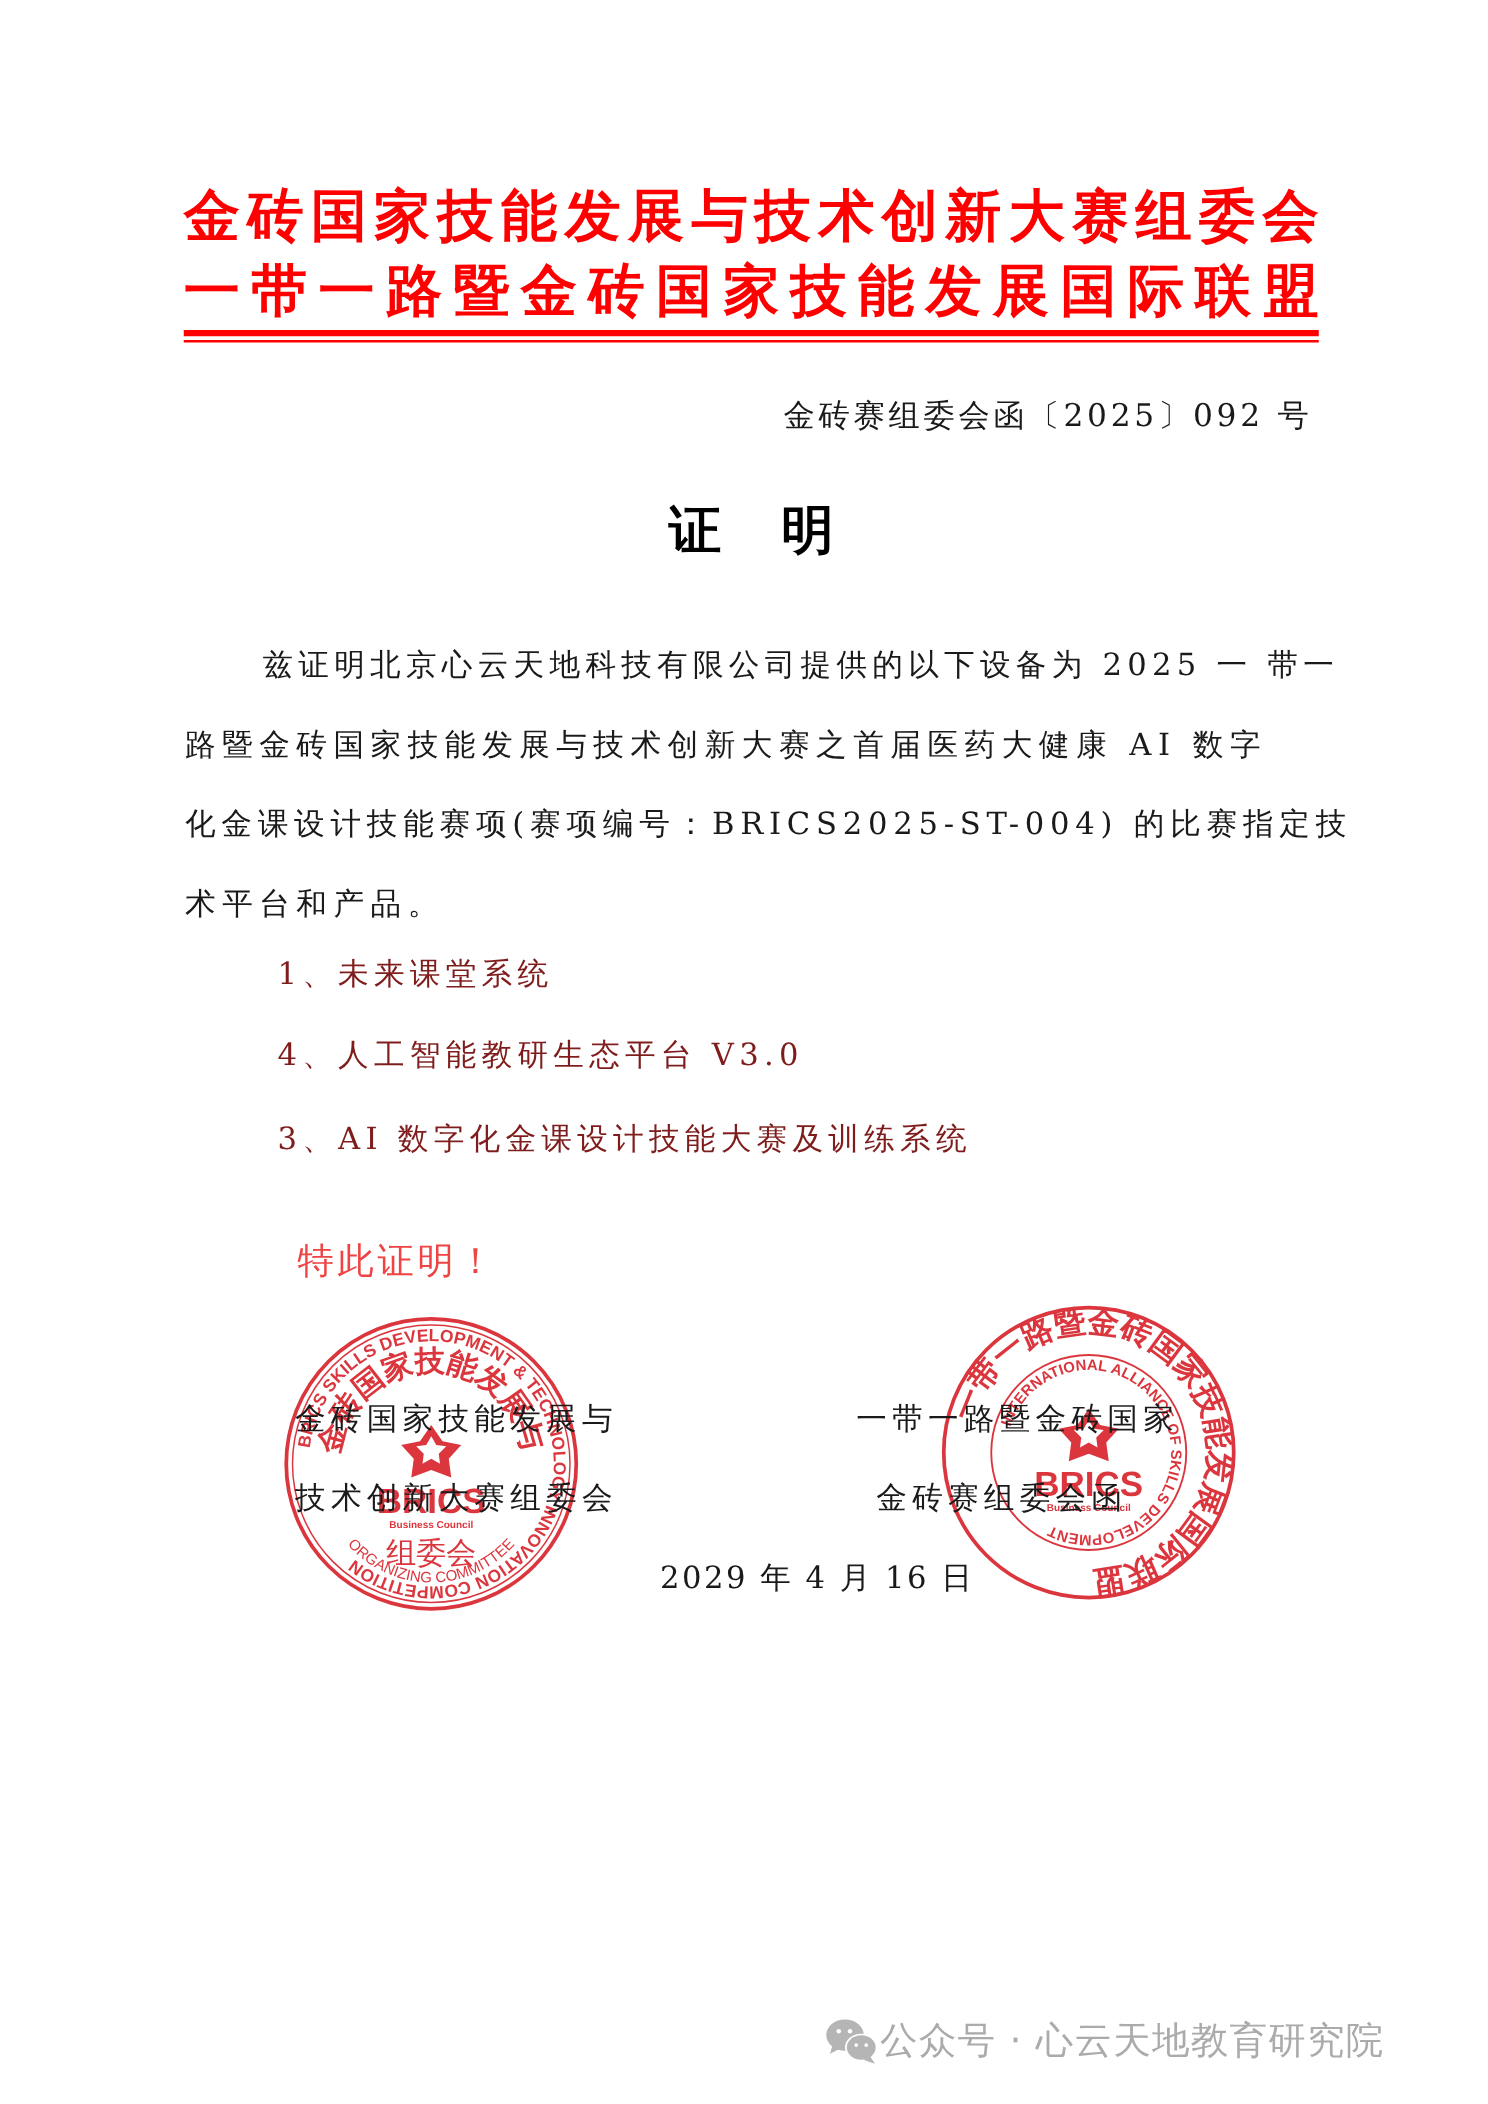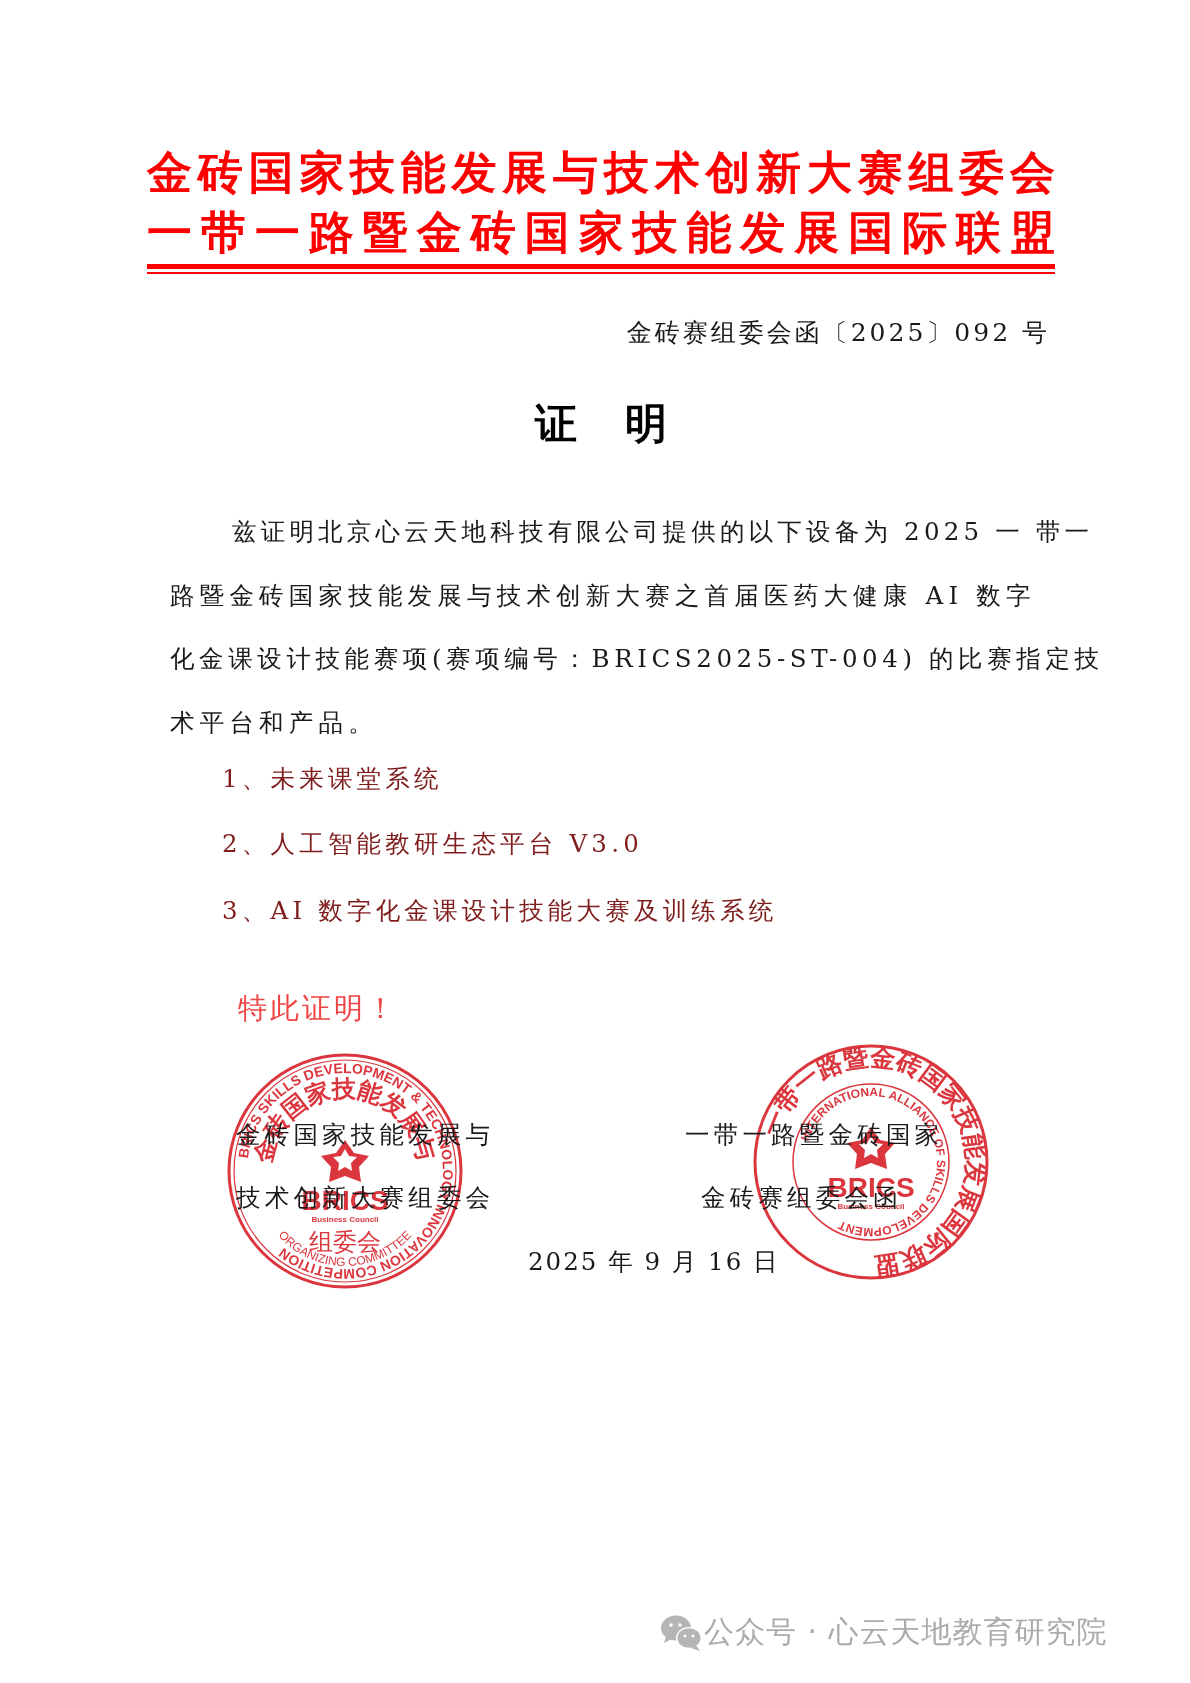--- a/index.html
+++ b/index.html
@@ -32,29 +32,29 @@
 
 <div class="abs header-line" style="top:148px;">金砖国家技能发展与技术创新大赛组委会</div>
 <div class="abs header-line" style="top:208px;">一带一路暨金砖国家技能发展国际联盟</div>
 <div class="abs rule-thick"></div>
 <div class="abs rule-thin"></div>
 
 <div class="abs docno">金砖赛组委会函〔2025〕092 号</div>
 
 <div class="abs title">证明</div>
 
-<div class="abs" style="left:148px; top:500px; font-size:24.5px; line-height:63.5px; color:#1a1a1a;margin-left:22px;">
+<div class="abs" style="left:148px; top:500px; font-size:24.5px; line-height:63.5px; color:#1a1a1a;">
   <div style="padding-left:62px; letter-spacing:4.2px; white-space:nowrap;">兹证明北京心云天地科技有限公司提供的以下设备为 2025 一 带一</div>
   <div style="letter-spacing:5.2px; white-space:nowrap;">路暨金砖国家技能发展与技术创新大赛之首届医药大健康 AI 数字</div>
   <div style="letter-spacing:4.6px; white-space:nowrap;">化金课设计技能赛项(赛项编号：BRICS2025-ST-004) 的比赛指定技</div>
   <div style="letter-spacing:5.2px; white-space:nowrap;">术平台和产品。</div>
 </div>
 
 <div class="abs list-item" style="top:762px;">1、未来课堂系统</div>
-<div class="abs list-item" style="top:827px;">2、人工智能教研生态平台 V3.0</div>
+<div class="abs list-item" style="top:827px;">4、人工智能教研生态平台 V3.0</div>
 <div class="abs list-item" style="top:894px;">3、AI 数字化金课设计技能大赛及训练系统</div>
 
 <div class="abs closing">特此证明！</div>
 
 <svg class="seal" style="left:226px; top:1052px;" width="238" height="238" viewBox="0 0 238 238">
   <defs>
     <path id="lsOuter" d="M 119,119 m -98,0 a 98,98 0 1,1 196,0 a 98,98 0 1,1 -196,0"></path>
     <path id="lsInner" d="M 119,119 m -74,0 a 74,74 0 1,1 148,0"></path>
     <path id="lsBottom" d="M 30,125 a 89,89 0 0,0 178,0"></path>
   </defs>
@@ -93,21 +93,21 @@
   <path d="M119,93 l4,7 l8,1 l-6,6 l1,8 l-7,-4 l-7,4 l1,-8 l-6,-6 l8,-1 z" fill="#ffffff"></path>
   <text x="119" y="154" text-anchor="middle" font-family="Liberation Sans, sans-serif" font-size="28" font-weight="bold" fill="#d9262e">BRICS</text>
   <text x="119" y="166" text-anchor="middle" font-family="Liberation Sans, sans-serif" font-size="8" font-weight="bold" fill="#d9262e">Business Council</text>
 </svg>
 
 <div class="abs sig" style="left:236px; top:1118px;">金砖国家技能发展与</div>
 <div class="abs sig" style="left:236px; top:1181px;">技术创新大赛组委会</div>
 <div class="abs sig" style="left:685px; top:1118px;">一带一路暨金砖国家</div>
 <div class="abs sig" style="left:701px; top:1181px;">金砖赛组委会函</div>
 
-<div class="abs date">2025 年 9 月 16 日</div>
+<div class="abs date">2029 年 4 月 16 日</div>
 
 <div class="abs watermark">
   <svg width="44" height="38" viewBox="0 0 44 38">
     <ellipse cx="16" cy="14" rx="15" ry="12.5" fill="#b5b5b5"></ellipse>
     <path d="M6,22 l-2,7 l8,-4 z" fill="#b5b5b5"></path>
     <circle cx="11" cy="11" r="1.8" fill="#fff"></circle>
     <circle cx="20" cy="11" r="1.8" fill="#fff"></circle>
     <ellipse cx="29" cy="24" rx="13" ry="11" fill="#fff"></ellipse>
     <ellipse cx="29" cy="24" rx="11.5" ry="9.8" fill="#b5b5b5"></ellipse>
     <path d="M36,31 l4,6 l-9,-3 z" fill="#b5b5b5"></path>

